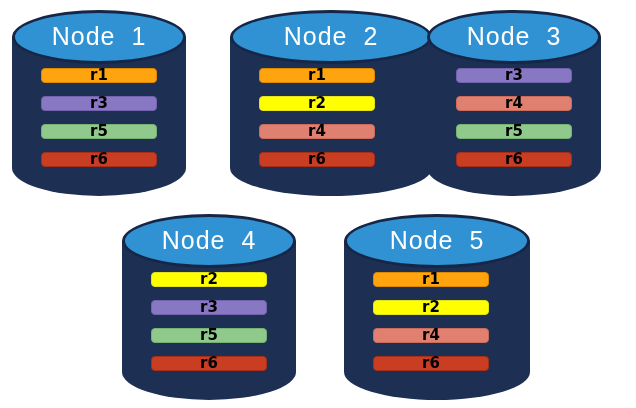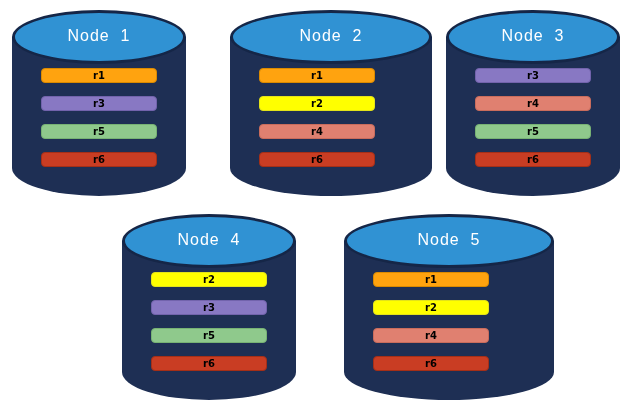--- a/index.html
+++ b/index.html
@@ -40,21 +40,21 @@
     background: #3092D3;
     border: 3px solid #152647;
     border-radius: 50%;
     z-index: 2;
     display: flex;
     align-items: center;
     justify-content: center;
   }
   .node-label {
     color: #ffffff;
-    font-size: 16px;
+    font-size: 25px;
     letter-spacing: 1px;
     white-space: pre;
     transform: translateY(-1px);
   }
   .partition-list {
     position: absolute;
     top: 58px;
     left: 29px;
     width: 116px;
     z-index: 3;
@@ -63,21 +63,21 @@
     box-sizing: border-box;
     height: 15px;
     margin-bottom: 13px;
     border-radius: 4px;
     border: 1px solid transparent;
     display: flex;
     align-items: center;
     justify-content: center;
     font-family: "DejaVu Sans", sans-serif;
     font-weight: bold;
-    font-size: 10px;
+    font-size: 15px;
     line-height: 1;
     color: #000000;
   }
 </style>
 </head>
 <body>
 
 <div class="stage">
 
 <div class="cylinder" style="left: 12px; top: 10px; width: 174px; height: 186px;">
@@ -97,21 +97,21 @@
     <div class="cyl-top" style="background: rgb(48, 146, 211); border-color: rgb(21, 38, 71);">
       <span class="node-label" style="color: rgb(255, 255, 255);">Node  2</span>
     </div>
     <div class="partition-list">
         <div class="bar" style="background: rgb(255, 163, 15); border-color: rgb(219, 138, 0);">r1</div>
         <div class="bar" style="background: rgb(255, 255, 0); border-color: rgb(227, 227, 26);">r2</div>
         <div class="bar" style="background: rgb(224, 128, 112); border-color: rgb(201, 108, 92);">r4</div>
         <div class="bar" style="background: rgb(201, 61, 35); border-color: rgb(165, 47, 23);">r6</div>
       </div>
   </div>
-    <div class="cylinder" style="left: 446px; top: 10px; width: 174px; height: 186px;">
+    <div class="cylinder" style="left: 427px; top: 10px; width: 174px; height: 186px;">
     <div class="cyl-body" style="background: rgb(30, 47, 84);"></div>
     <div class="cyl-top" style="background: rgb(48, 146, 211); border-color: rgb(21, 38, 71);">
       <span class="node-label" style="color: rgb(255, 255, 255);">Node  3</span>
     </div>
     <div class="partition-list">
         <div class="bar" style="background: rgb(136, 120, 195); border-color: rgb(114, 99, 172);">r3</div>
         <div class="bar" style="background: rgb(224, 128, 112); border-color: rgb(201, 108, 92);">r4</div>
         <div class="bar" style="background: rgb(143, 201, 140); border-color: rgb(119, 178, 116);">r5</div>
         <div class="bar" style="background: rgb(201, 61, 35); border-color: rgb(165, 47, 23);">r6</div>
       </div>
@@ -121,21 +121,21 @@
     <div class="cyl-top" style="background: rgb(48, 146, 211); border-color: rgb(21, 38, 71); align-items: center;">
       <span class="node-label" style="color: rgb(255, 255, 255);">Node  4</span>
     </div>
     <div class="partition-list">
         <div class="bar" style="background: rgb(255, 255, 0); border-color: rgb(227, 227, 26);">r2</div>
         <div class="bar" style="background: rgb(136, 120, 195); border-color: rgb(114, 99, 172);">r3</div>
         <div class="bar" style="background: rgb(143, 201, 140); border-color: rgb(119, 178, 116);">r5</div>
         <div class="bar" style="background: rgb(201, 61, 35); border-color: rgb(165, 47, 23);">r6</div>
       </div>
   </div>
-    <div class="cylinder" style="left: 344px; top: 214px; width: 210px; height: 186px;">
+    <div class="cylinder" style="left: 344px; top: 214px; width: 186px; height: 186px;">
     <div class="cyl-body" style="background: rgb(30, 47, 84);"></div>
     <div class="cyl-top" style="background: rgb(48, 146, 211); border-color: rgb(21, 38, 71);">
       <span class="node-label" style="color: rgb(255, 255, 255);">Node  5</span>
     </div>
     <div class="partition-list">
         <div class="bar" style="background: rgb(255, 163, 15); border-color: rgb(219, 138, 0);">r1</div>
         <div class="bar" style="background: rgb(255, 255, 0); border-color: rgb(227, 227, 26);">r2</div>
         <div class="bar" style="background: rgb(224, 128, 112); border-color: rgb(201, 108, 92);">r4</div>
         <div class="bar" style="background: rgb(201, 61, 35); border-color: rgb(165, 47, 23);">r6</div>
       </div>

